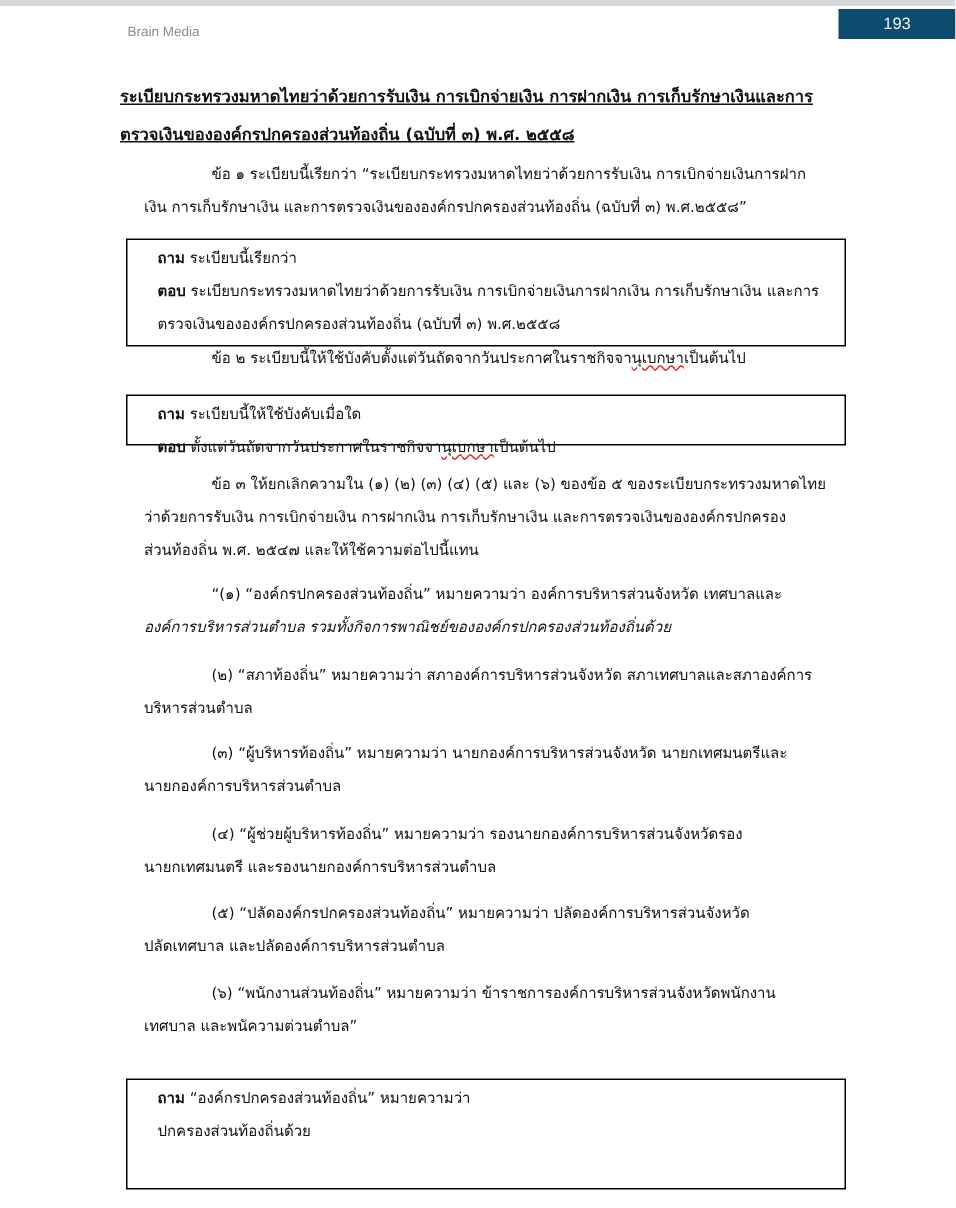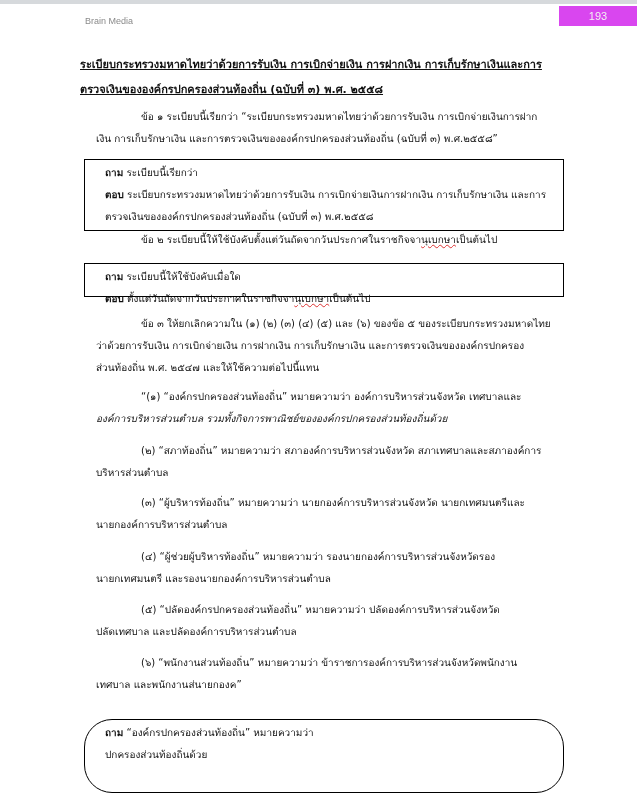--- a/index.html
+++ b/index.html
@@ -5,21 +5,21 @@
     html, body { margin: 0; padding: 0; }
     body {
       width: 637px; height: 805px; background: #ffffff;
       position: relative; overflow: hidden;
       font-family: "DejaVu Sans", sans-serif; color: #111;
     }
     .topbar { position: absolute; left: 0; top: 0; width: 637px; height: 4px; background: #d6d9dc; }
     .brand { position: absolute; left: 85px; top: 16px; font-size: 9px; color: #8a8a8a; font-family: "Liberation Sans", sans-serif; }
     .page-badge {
       position: absolute; left: 559px; top: 6px; width: 78px; height: 20px;
-      background: #d946ef; color: #f2f2f2; font-size: 11px; text-align: center; line-height: 20px;
+      background: #0c4a6e; color: #f2f2f2; font-size: 11px; text-align: center; line-height: 20px;
       font-family: "Liberation Sans", sans-serif;
     }
     .title {
       position: absolute; left: 80px; width: 490px; 
       font-size: 11px; font-weight: bold; text-decoration: underline; white-space: nowrap;
     }
     .p {
       position: absolute; left: 96px; width: 480px; font-size: 10px; line-height: 22px; white-space: nowrap;
     }
     .indent { padding-left: 45px; box-sizing: border-box; }
@@ -79,19 +79,19 @@
 <div>
   <div class="p indent" style="top:546px;">(๔) “ผู้ช่วยผู้บริหารท้องถิ่น”  หมายความว่า รองนายกองค์การบริหารส่วนจังหวัดรอง</div>
   <div class="p" style="top:568px;">นายกเทศมนตรี และรองนายกองค์การบริหารส่วนตำบล</div>
 </div>
 <div>
   <div class="p indent" style="top:599px;">(๕) “ปลัดองค์กรปกครองส่วนท้องถิ่น” หมายความว่า ปลัดองค์การบริหารส่วนจังหวัด</div>
   <div class="p" style="top:621px;">ปลัดเทศบาล และปลัดองค์การบริหารส่วนตำบล</div>
 </div>
 <div>
   <div class="p indent" style="top:652px;">(๖) “พนักงานส่วนท้องถิ่น”  หมายความว่า ข้าราชการองค์การบริหารส่วนจังหวัดพนักงาน</div>
-  <div class="p" style="top:674px;">เทศบาล และพนักงานส่นายกองค”</div>
+  <div class="p" style="top:674px;">เทศบาล และพนัความต่วนตำบล”</div>
 </div>
 
-<div class="box" style="top:719px; height:74px;border-radius:28px;">
+<div class="box" style="top:719px; height:74px;">
   <div><span class="q-label">ถาม</span><span> “องค์กรปกครองส่วนท้องถิ่น” หมายความว่า</span></div>
   <div>ปกครองส่วนท้องถิ่นด้วย</div>
 </div>
 
 </body></html>

